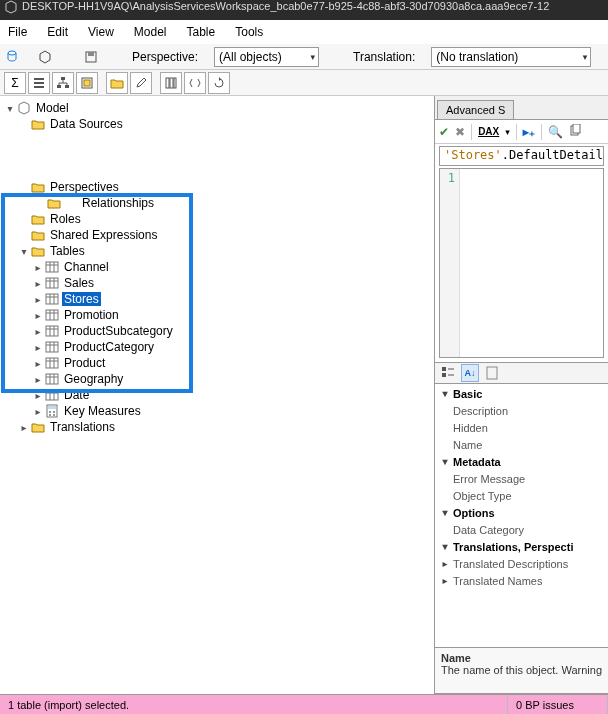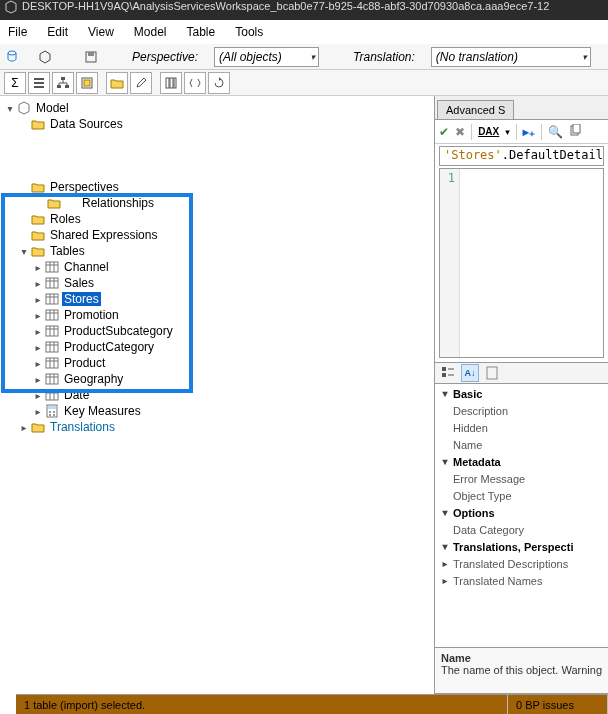--- a/index.html
+++ b/index.html
@@ -1,21 +1,21 @@
 <!DOCTYPE html>
 <html><head>
 <meta charset="utf-8">
 <style>
   * { box-sizing: border-box; margin: 0; padding: 0; }
   body { font-family: "Segoe UI", Tahoma, sans-serif; font-size: 12px; color: #000; background: #fff; width: 608px; height: 714px; overflow: hidden; display: flex; flex-direction: column; }
   .titlebar { background: #2b2b2b; color: #ddd; height: 20px; display: flex; align-items: flex-start; padding: 0 4px; font-size: 11px; white-space: nowrap; overflow: hidden; }
   .titlebar svg { margin-right: 4px; flex-shrink:0;}
   .menubar { height: 24px; display: flex; align-items: center; padding: 0 8px; gap: 20px; background: #fff; }
   .menubar span { cursor: default; }
-  .toolbar1 { height: 26px; display: flex; align-items: center; padding: 0 6px; gap: 16px; border-bottom: 1px solid #ccc; background:#f6f6f6;font-style:italic;}
+  .toolbar1 { height: 26px; display: flex; align-items: center; padding: 0 6px; gap: 16px; border-bottom: 1px solid #ccc; background:#f6f6f6;}
   .toolbar1 .sep { width:1px; height:18px; background:#ccc; }
   .toolbar1 .label { margin-left:2px; }
   .tb-icon { width:18px; height:18px; display:inline-flex; align-items:center; justify-content:center; }
   .combo { display:inline-flex; align-items:center; border:1px solid #999; height:20px; padding:0 4px; background:#fff; min-width:105px; position:relative; }
   .combo .arrow { position:absolute; right:3px; font-size:9px; color:#333;}
   .toolbar2 { height:26px; display:flex; align-items:center; padding:0 4px; gap:2px; border-bottom:1px solid #ccc; background:#f6f6f6;}
   .tb2-btn { width:22px; height:22px; border:1px solid #aaa; background:#fff; display:inline-flex; align-items:center; justify-content:center; }
   .tb2-sep { width:4px; }
   .main { flex:1; display:flex; min-height:0; }
   .tree-pane { width:435px; border-right:1px solid #999; overflow:auto; padding:4px 2px; position:relative; }
@@ -38,21 +38,21 @@
   .code-body { flex:1; background:#fff; }
   .prop-toolbar { height:22px; border-top:1px solid #999; border-bottom:1px solid #999; display:flex; align-items:center; padding:0 4px; gap:4px; background:#f4f4f4;}
   .prop-grid { flex:1; overflow:auto; border-bottom:1px solid #999; padding:1px 0;}
   .prop-row { display:flex; align-items:center; height:17px; padding-left:4px; font-size:11px;}
   .prop-row.cat { font-weight:bold; }
   .prop-row .exp { width:12px; font-size:10px; color:#444; text-align:center;}
   .prop-row .nm { color:#555; padding-left:2px;}
   .prop-row.cat .nm { color:#000;}
   .prop-help { height:46px; padding:4px 6px; font-size:11px; color:#333; border-bottom:1px solid #999; background:#f8f8f8; overflow:hidden;}
   .prop-help .h { font-weight:bold; }
-  .statusbar { height:20px; border-top:1px solid #999; display:flex; align-items:center; font-size:11px; background:#a16207;margin-left:16px;}
+  .statusbar { height:20px; border-top:1px solid #999; display:flex; align-items:center; font-size:11px; background:#f9a8d4;}
   .statusbar .cell { padding:0 8px; border-right:1px solid #bbb; height:100%; display:flex; align-items:center;}
   .statusbar .cell:first-child { flex:1;}
 </style>
 </head>
 <body>
 
 <div class="titlebar">
   <svg width="14" height="14" viewBox="0 0 14 14">
       <path d="M7 1l5 2.5v7L7 13 2 10.5v-7L7 1z" fill="none" stroke="#ccc" stroke-width="1"></path>
     </svg>
@@ -338,21 +338,21 @@
         </div>
       </div>
 
     <div class="tree-row" style="padding-left:16px">
       <span class="exp">▸</span>
       <span class="ic">
           <svg width="14" height="12" viewBox="0 0 14 12">
             <path d="M1 3h4l1 1h7v7H1z" fill="#f9d25b" stroke="#a67c00"></path>
           </svg>
         </span>
-      <span class="lbl" style="color:#0369a1">Translations</span>
+      <span class="lbl" style="color:#000000">Translations</span>
     </div>
   </div>
 
   <div class="right-pane">
     <div class="tabs">
       <div class="tab inactive">Advanced S</div>
     </div>
     <div class="expr-toolbar">
       <span style="color:#3a8a3a">✔</span>
       <span style="color:#888">✖</span>

